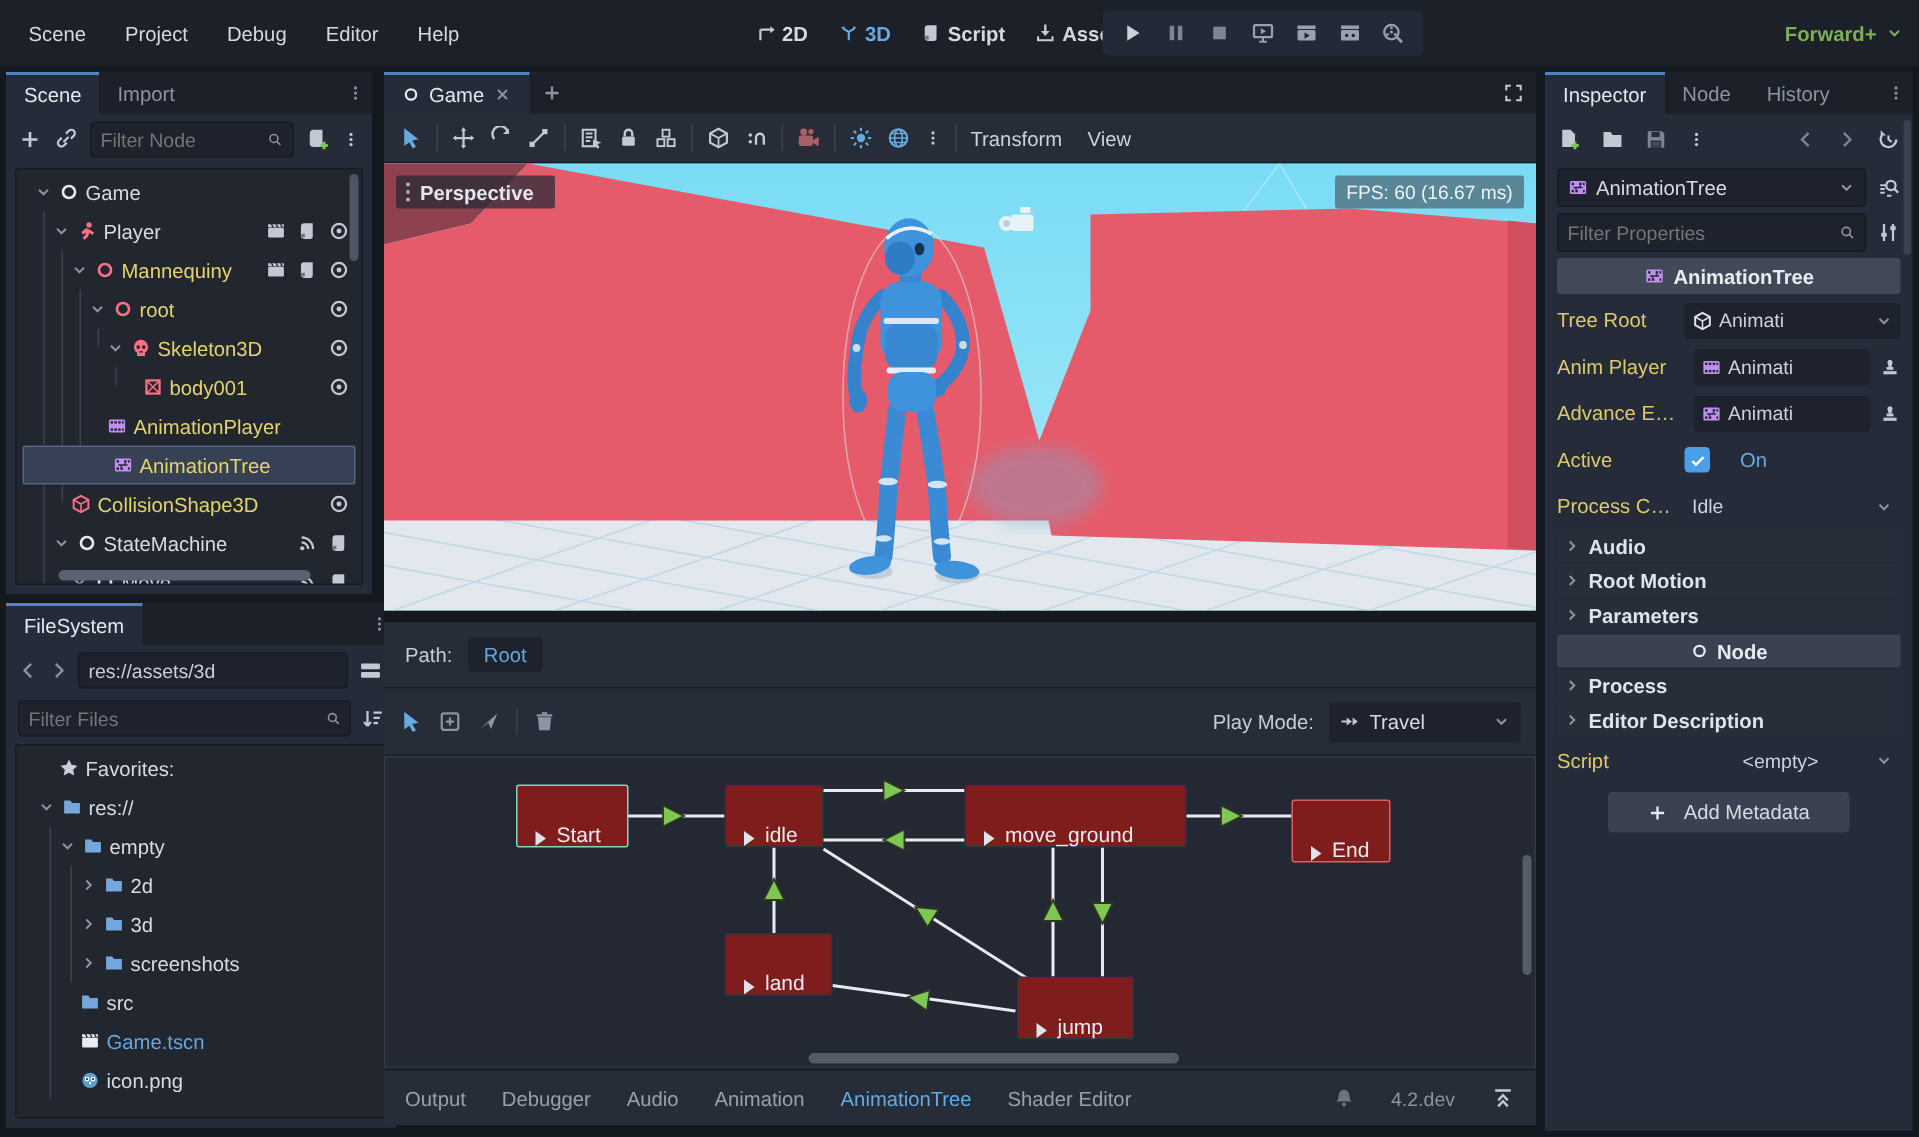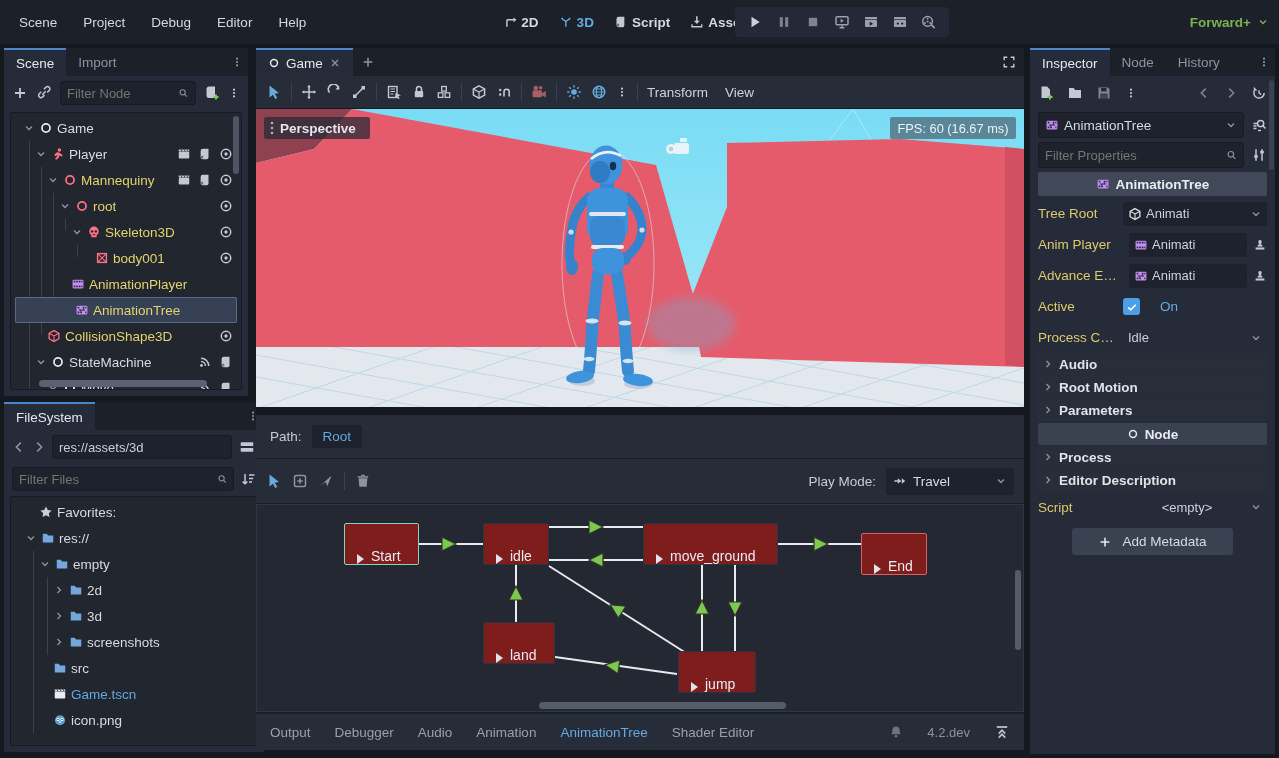--- a/index.html
+++ b/index.html
@@ -965,21 +965,21 @@
         </g>
       </svg>
       <div class="gnode start" style="left:88px;top:19px;width:75px">
           <span class="play"></span>
           <span>Start</span>
         </div>
       <div class="gnode" style="left:227px;top:19px;width:66px">
           <span class="play"></span>
           <span>idle</span>
         </div>
-      <div class="gnode" style="left:387px;top:19px;width:135px">
+      <div class="gnode" style="left:387px;top:19px;width:148px">
           <span class="play"></span>
           <span>move_ground</span>
         </div>
       <div class="gnode end" style="left:605px;top:29px;width:66px">
           <span class="play"></span>
           <span>End</span>
         </div>
       <div class="gnode" style="left:227px;top:118px;width:72px">
           <span class="play"></span>
           <span>land</span>

